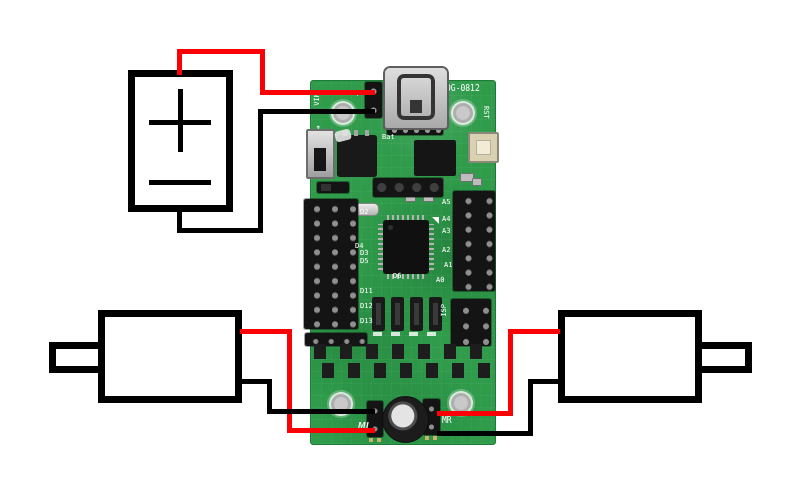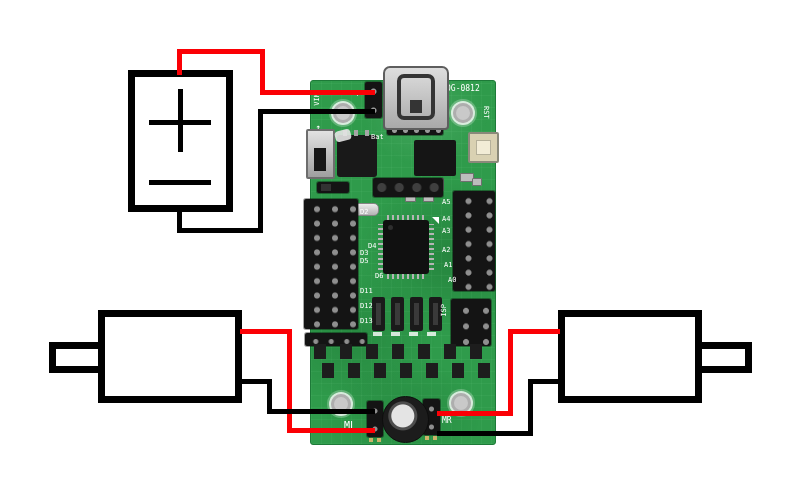--- a/index.html
+++ b/index.html
@@ -81,40 +81,40 @@
     <div class="hole" style="left:22px;top:22px;"></div>
     <div class="hole" style="left:142px;top:22px;"></div>
     <div class="hole" style="left:20px;top:313px;"></div>
     <div class="hole" style="left:140px;top:312px;"></div>
 
     <div class="silk" style="left:135px;top:4px;font-size:8px;">DG-0812</div>
     <div class="silk v-dn" style="left:171px;top:25px;">RST</div>
     <div class="silk v-up" style="left:3px;top:12px;">VIN</div>
     <div class="silk" style="left:4px;top:42px;font-size:10px;">↑</div>
     <div class="silk" style="left:44px;top:9px;font-size:8px;">+</div>
-    <div class="silk" style="left:60px;top:39px;margin-top:14px;">Bat</div>
+    <div class="silk" style="left:71px;top:39px;margin-top:14px;">Bat</div>
     <div class="silk v-up" style="left:130px;top:223px;">ISP</div>
-    <div class="silk" style="left:33px;top:340px;font-size:10px;">ML</div>
+    <div class="silk" style="left:47px;top:340px;font-size:12px;font-style:italic;">ML</div>
     <div class="silk" style="left:131px;top:336px;font-size:8px;">MR</div>
 
     <div class="silk" style="left:49px;top:128px;">D2</div>
     <div class="silk" style="left:49px;top:145px;margin-top:24px;">D3</div>
-    <div class="silk" style="left:57px;top:162px;">D4</div>
+    <div class="silk" style="left:44px;top:162px;">D4</div>
     <div class="silk" style="left:49px;top:177px;">D5</div>
-    <div class="silk" style="left:44px;top:192px;padding-left:20px;">D6</div>
+    <div class="silk" style="left:62px;top:192px;padding-left:20px;">D6</div>
     <div class="silk" style="left:49px;top:207px;">D11</div>
     <div class="silk" style="left:49px;top:222px;">D12</div>
     <div class="silk" style="left:49px;top:237px;">D13</div>
 
     <div class="silk" style="left:131px;top:118px;">A5</div>
     <div class="silk" style="left:131px;top:135px;">A4</div>
     <div class="silk" style="left:131px;top:147px;">A3</div>
     <div class="silk" style="left:131px;top:166px;">A2</div>
     <div class="silk" style="left:133px;top:181px;">A1</div>
-    <div class="silk" style="left:125px;top:196px;margin-left:12px;">A0</div>
+    <div class="silk" style="left:125px;top:196px;">A0</div>
 
     <div class="hdr" style="left:54px;top:1px;width:17px;height:36px;
          background-image:radial-gradient(circle,#9a9a9a 2.5px,transparent 3.5px);
          background-size:17px 19px;background-position:0px 0px;"></div>
 
     <div class="abs" style="left:72px;top:-15px;width:62px;height:60px;z-index:4;
          background:linear-gradient(180deg,#dedede,#a9a9a9);border:2px solid #5e5e5e;
          border-radius:7px 7px 4px 4px;">
       <div class="abs" style="left:12px;top:6px;width:30px;height:38px;border:4px solid #343434;
            border-radius:7px;">

